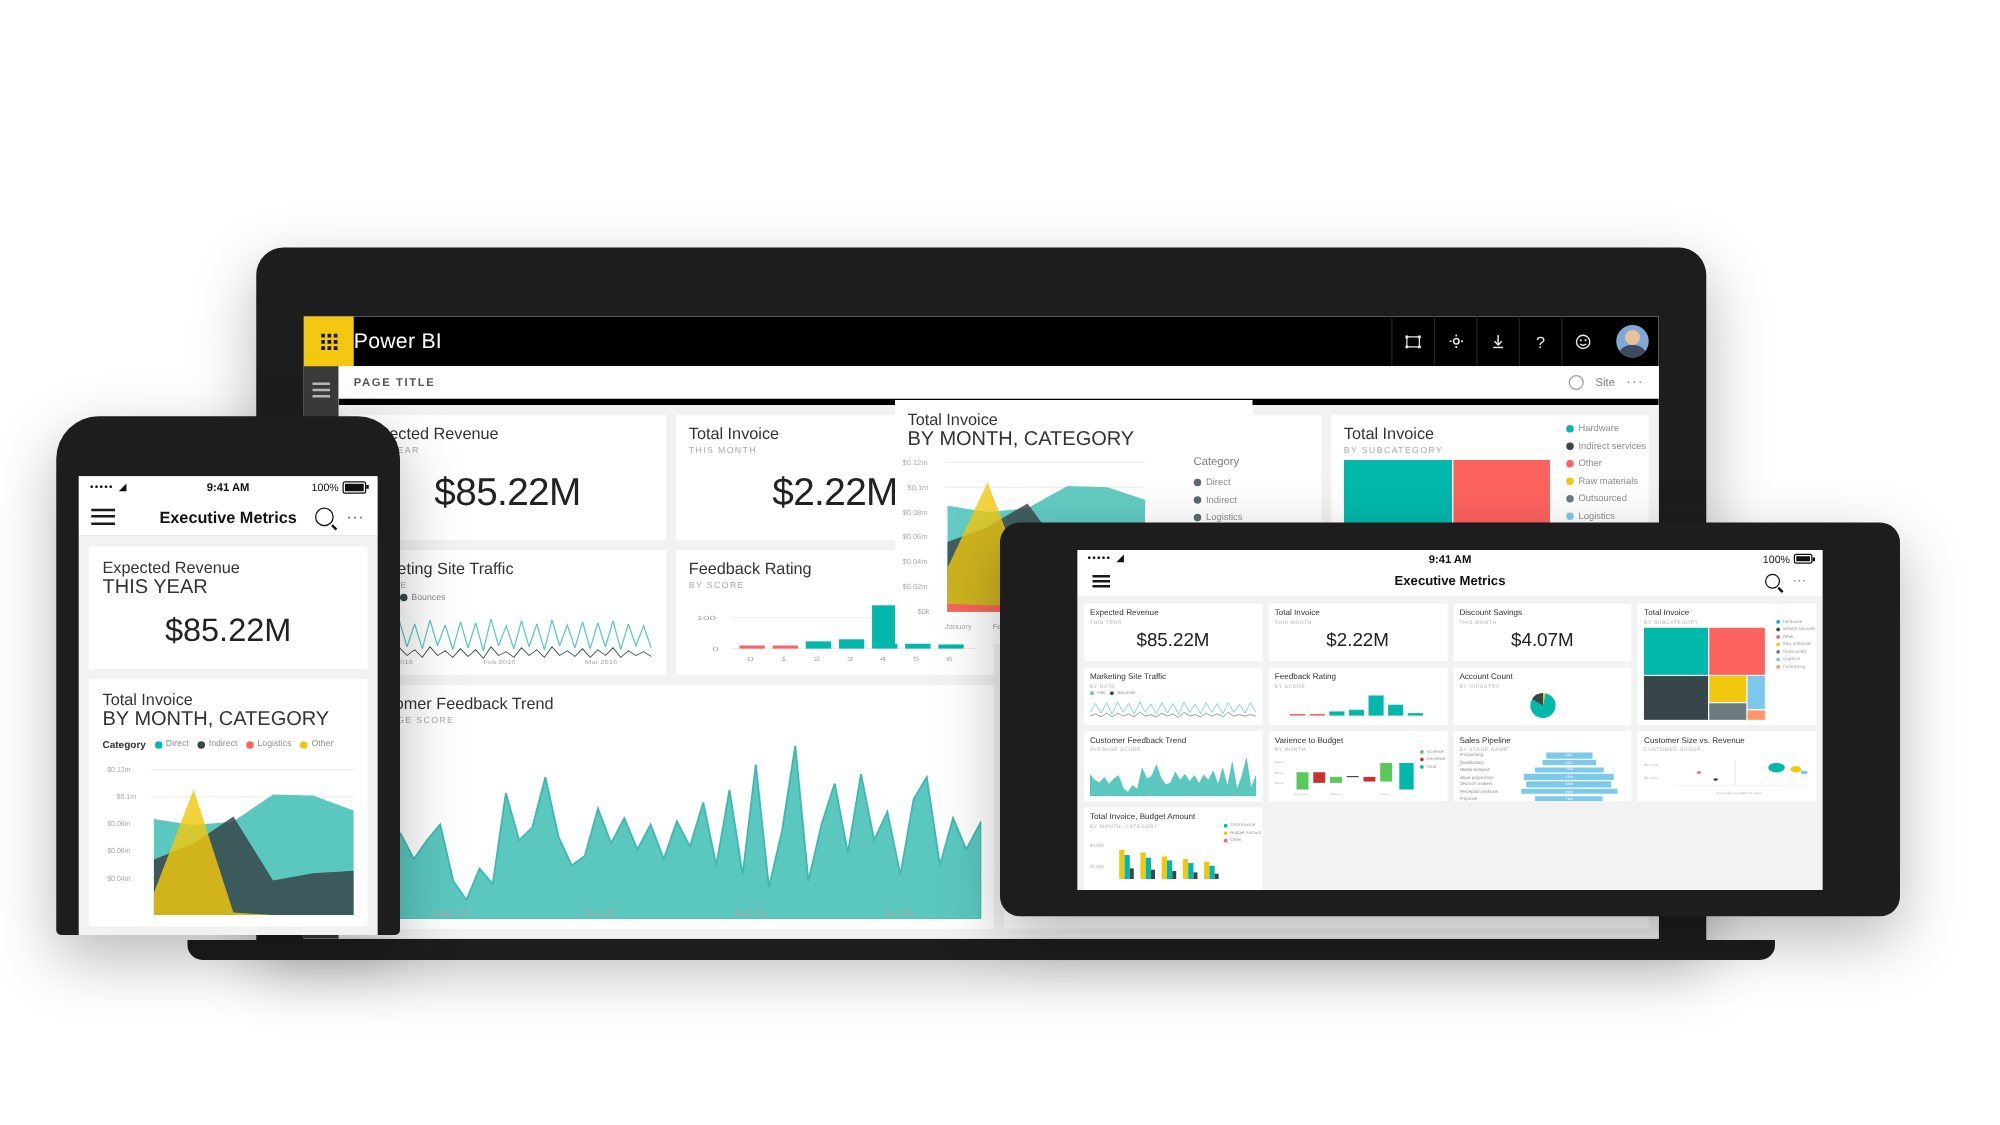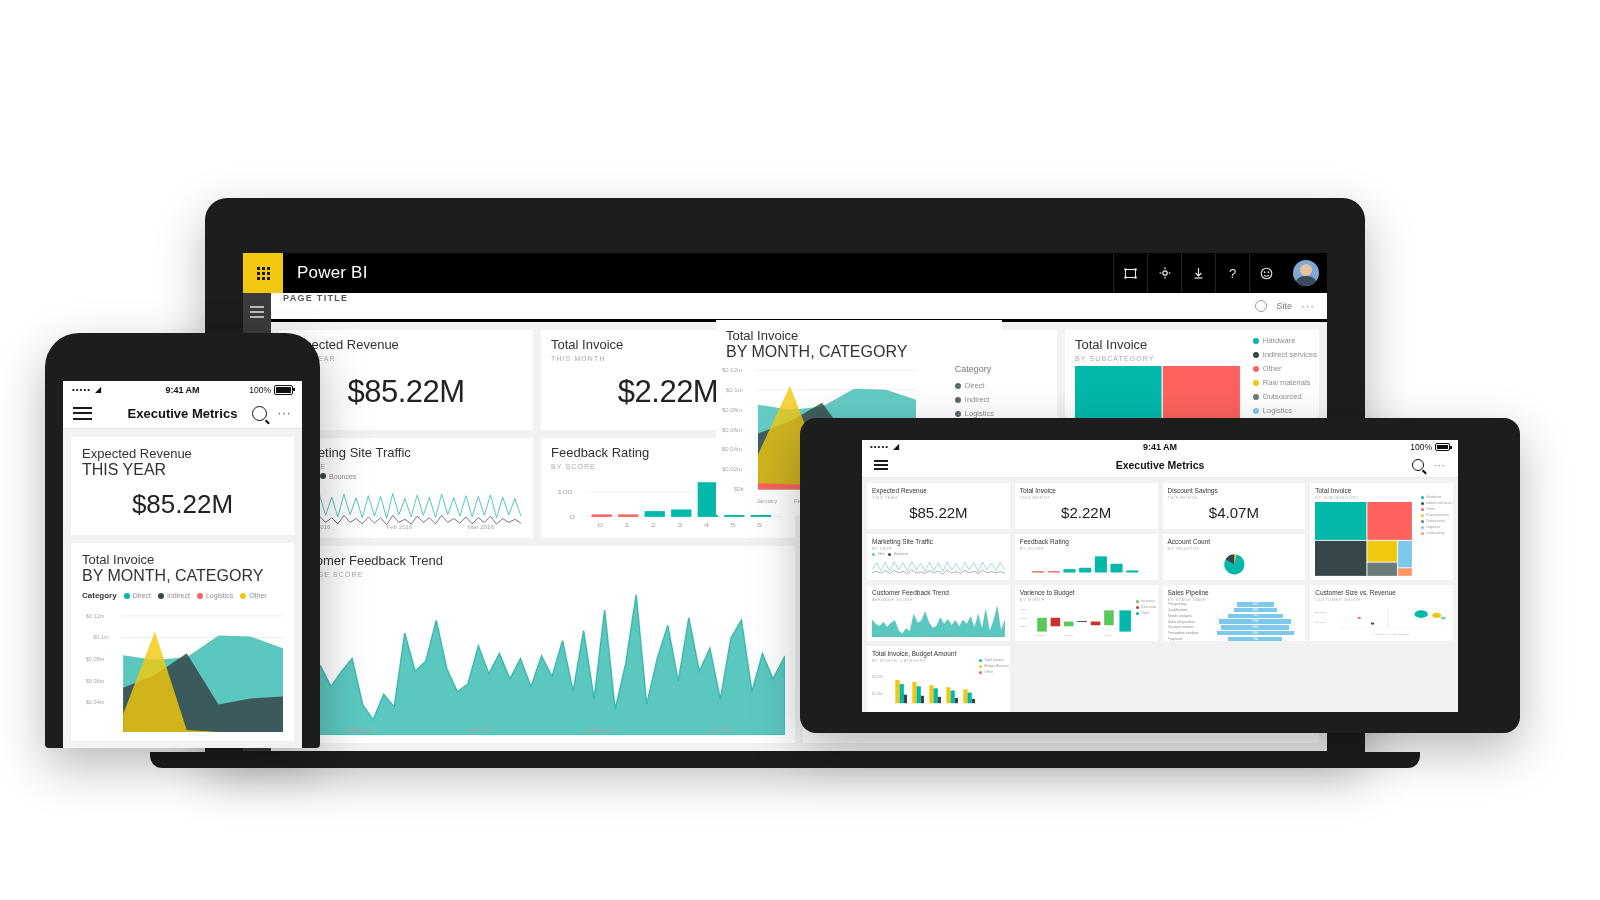--- a/index.html
+++ b/index.html
@@ -11,33 +11,33 @@
   .screen{position:absolute;background:#fff;overflow:hidden;}
 
   
   #laptop{left:205px;top:198px;width:1160px;height:560px;border-radius:22px 22px 6px 6px;}
   #laptop-screen{left:243px;top:253px;width:1084px;height:498px;}
 
   .pbi-top{height:40px;background:#000;display:flex;align-items:center;}
   .pbi-waffle{width:40px;height:40px;background:#f2c811;display:flex;align-items:center;justify-content:center;flex:0 0 auto;}
   .waffle-grid{display:grid;grid-template-columns:repeat(3,3px);grid-template-rows:repeat(3,3px);gap:2px;}
   .waffle-grid i{display:block;width:3px;height:3px;background:#1a1a1a;}
-  .pbi-brand{color:#fff;font-size:17px;margin-left:14px;letter-spacing:.2px;font-weight:400;}
+  .pbi-brand{color:#fff;font-size:17px;letter-spacing:.2px;font-weight:400;}
   .pbi-top-right{margin-left:auto;display:flex;align-items:center;height:40px;}
   .pbi-icon{width:33px;height:40px;display:flex;align-items:center;justify-content:center;color:#e8e8e8;font-size:13px;border-left:1px solid #222;}
   .avatar{width:26px;height:26px;border-radius:50%;background:#7fa8d4;margin:0 8px 0 10px;position:relative;overflow:hidden;flex:0 0 auto;}
   .avatar::before{content:"";position:absolute;left:7px;top:4px;width:12px;height:12px;border-radius:50%;background:#e9c29b;}
   .avatar::after{content:"";position:absolute;left:1px;top:16px;width:24px;height:14px;border-radius:11px 11px 0 0;background:#3c4a60;}
 
   .pbi-body{display:flex;height:calc(100% - 40px);}
   .pbi-rail{width:28px;background:#3b3b3b;flex:0 0 auto;padding-top:10px;}
   .rail-burger{margin:0 auto;width:14px;}
   .rail-burger i{display:block;height:2px;background:#b9b9b9;margin:3px 0;}
   .pbi-canvas{flex:1;background:#f2f2f2;display:flex;flex-direction:column;min-width:0;}
-  .pbi-pagebar{height:26px;background:#fff;display:flex;padding:0 12px;border-bottom:3px solid #000000;}
+  .pbi-pagebar{height:26px;background:#fff;display:flex;align-items:center;padding:0 12px;border-bottom:5px solid #000000;}
   .page-title{font-size:9px;letter-spacing:1.3px;color:#555;font-weight:700;}
   .pagebar-right{margin-left:auto;display:flex;align-items:center;gap:9px;}
   .lbl-circle{width:10px;height:10px;border-radius:50%;border:1.4px solid #9a9a9a;}
   .lbl-text{font-size:9px;color:#777;}
   .dots{letter-spacing:1px;color:#888;font-size:11px;line-height:6px;}
 
   .tilegrid{flex:1;padding:8px;display:grid;gap:8px;grid-template-columns:repeat(4,1fr);grid-template-rows:100px 100px 1fr;min-height:0;}
   .tile{background:#fff;padding:8px 10px;overflow:hidden;position:relative;display:flex;flex-direction:column;}
   .tile h4{margin:0;font-size:13px;font-weight:400;color:#333;line-height:1.15;}
   .tile .sub{margin-top:2px;font-size:7px;letter-spacing:1.1px;color:#a9a9a9;text-transform:uppercase;}

